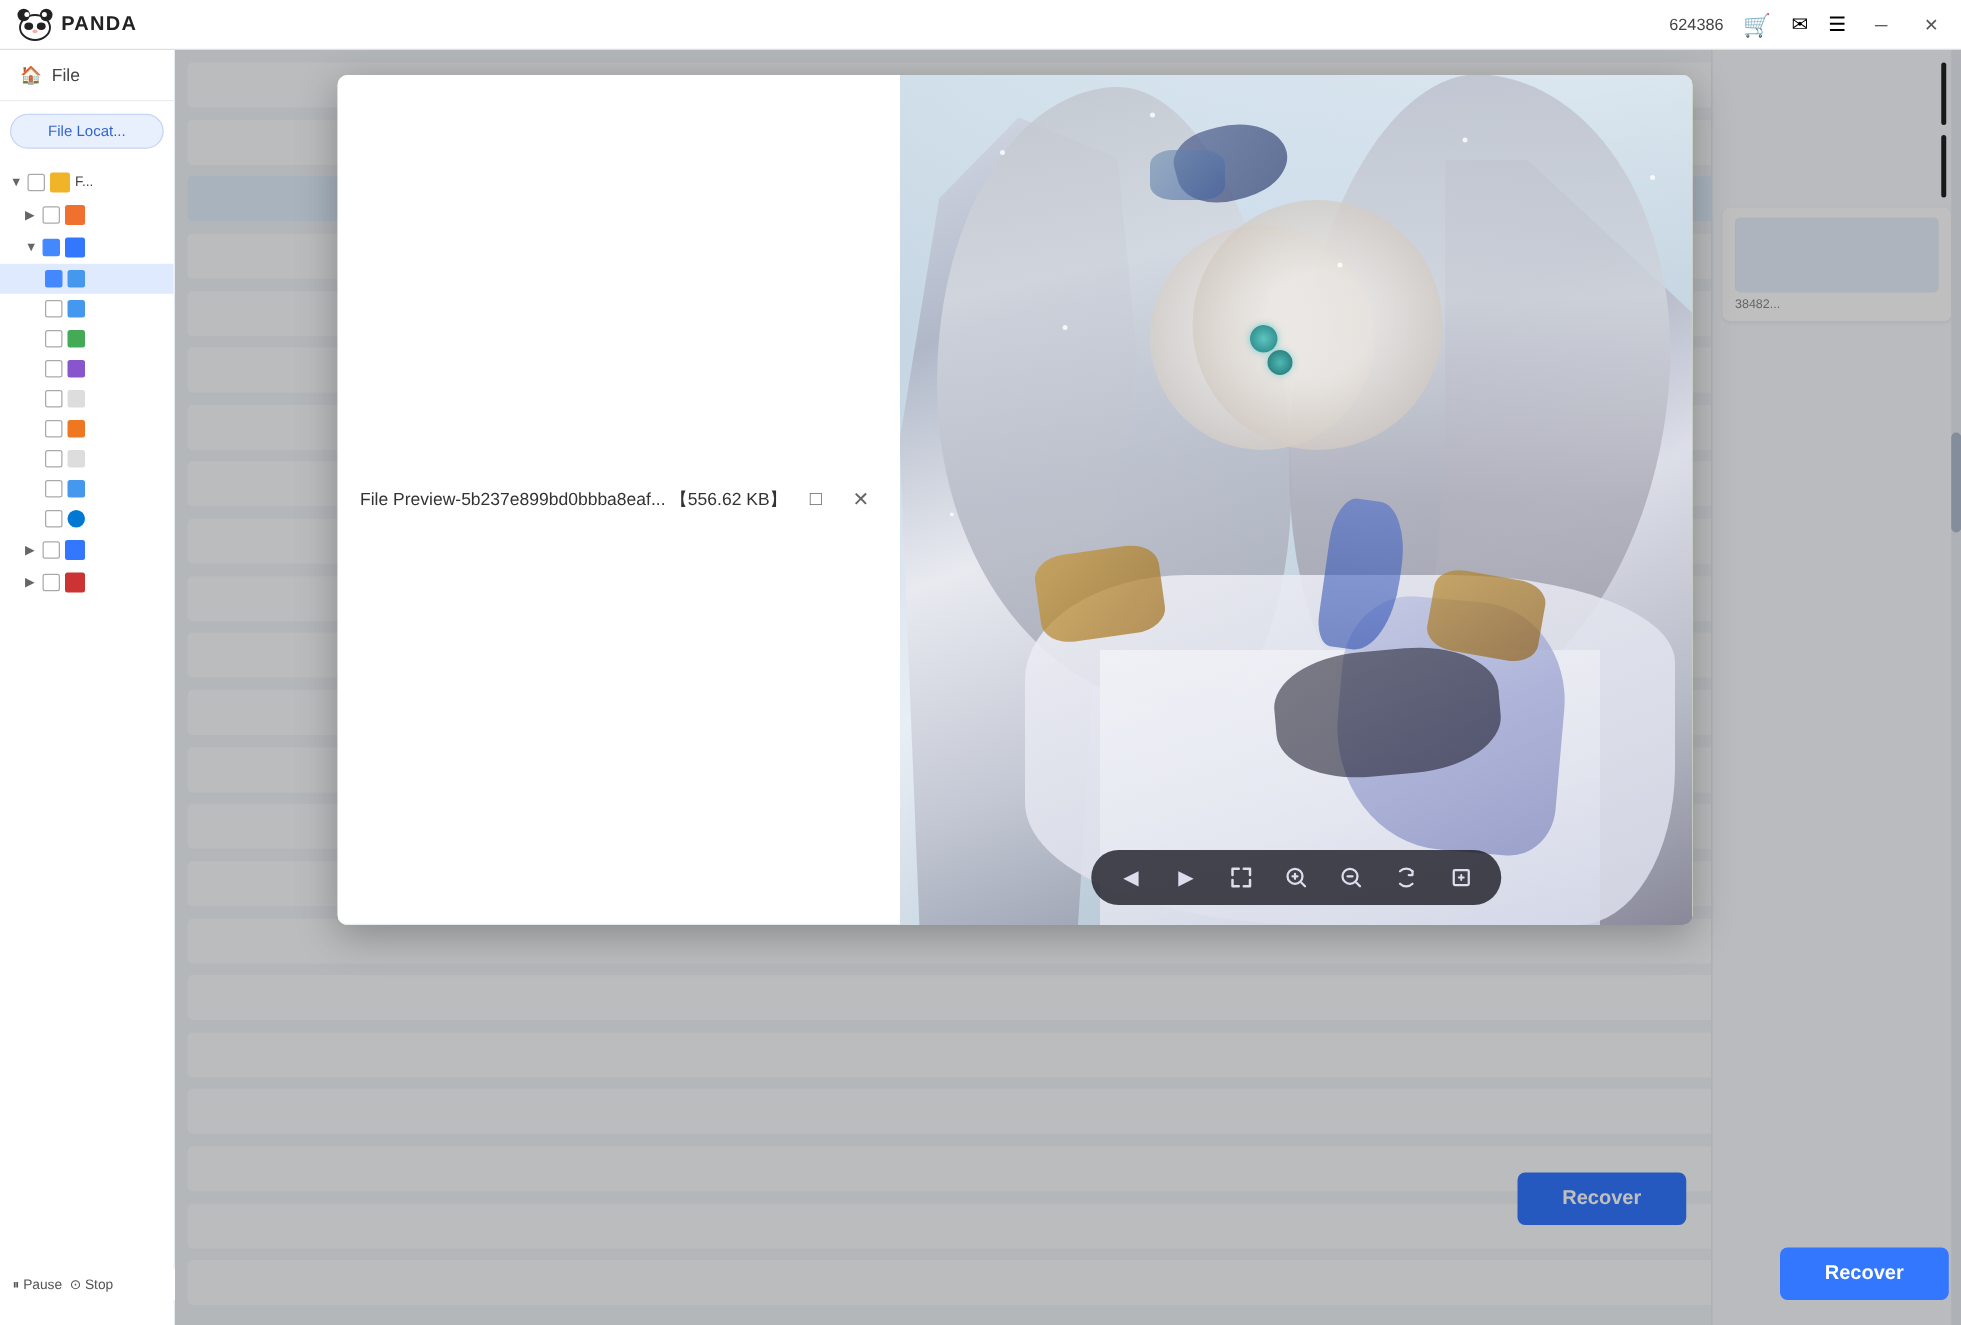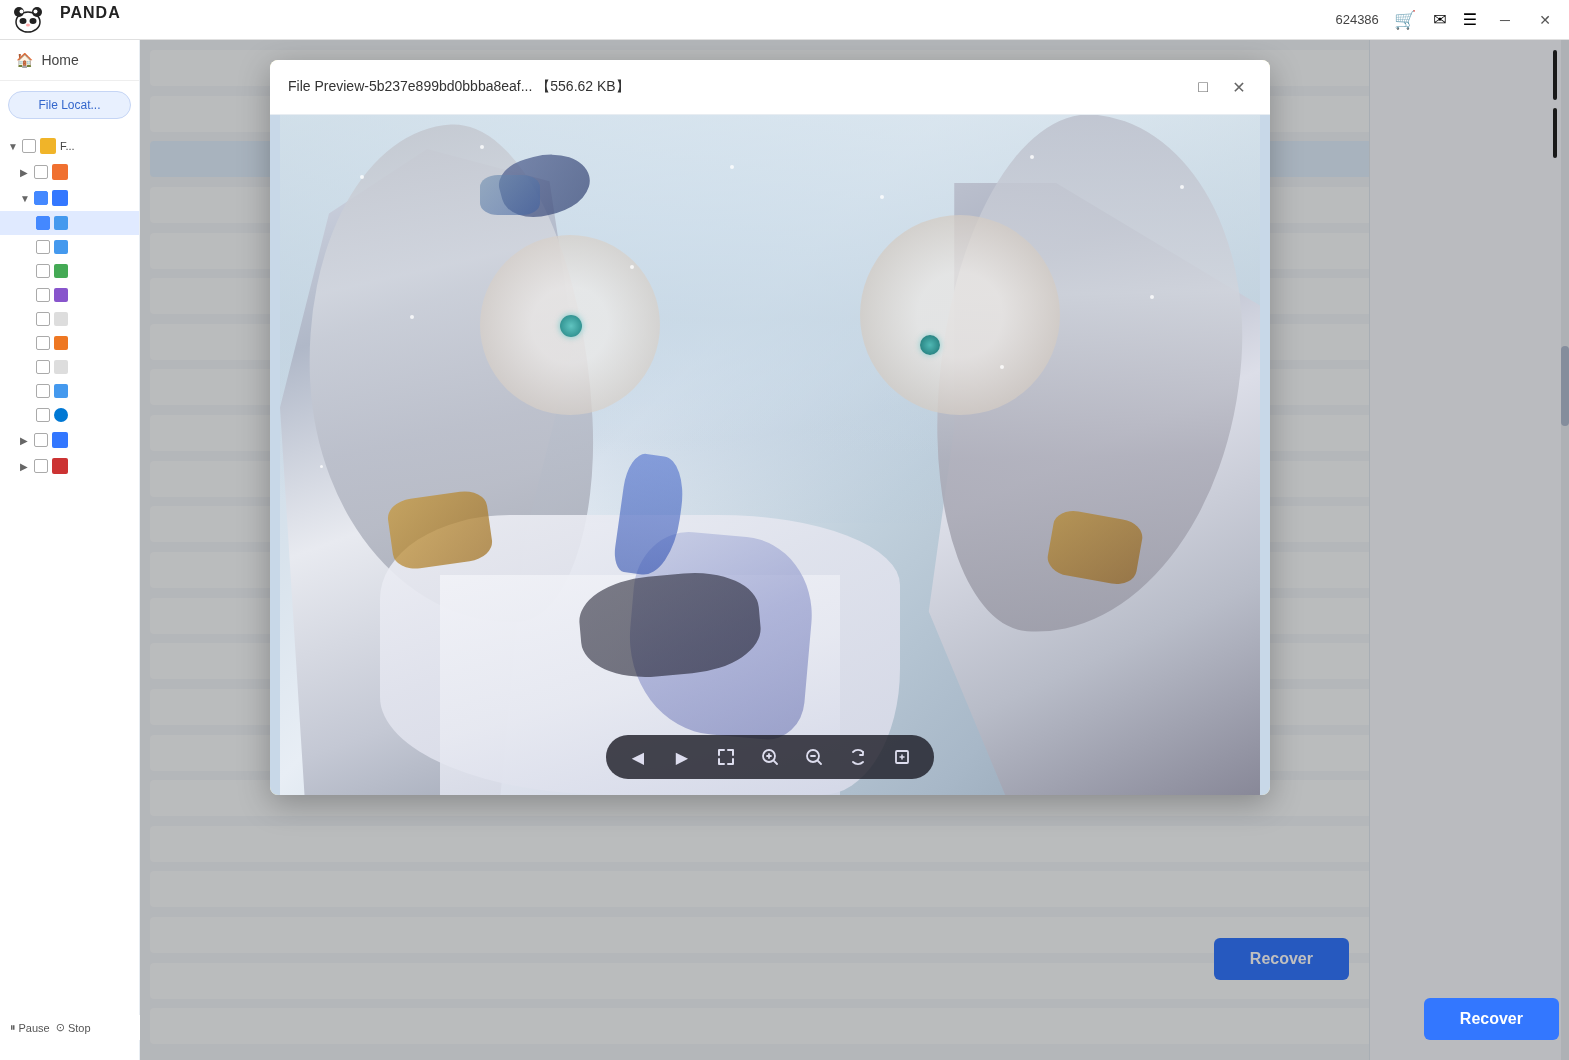--- a/index.html
+++ b/index.html
@@ -19,21 +19,22 @@
       height: 40px;
       background: #fff;
       display: flex;
       align-items: center;
       padding: 0 12px;
       border-bottom: 1px solid #e0e0e0;
       z-index: 100;
     }
     .title-bar-logo {
       display: flex;
-      gap: 16px;
+      align-items: center;
+      gap: 5px;
       margin-right: 20px;
     }
     .logo-icon {
       width: 32px;
       height: 32px;
     }
     .title-bar-spacer { flex: 1; }
     .title-bar-right {
       display: flex;
       align-items: center;
@@ -269,26 +270,26 @@
       z-index: 150;
       display: flex;
       align-items: flex-start;
       justify-content: center;
     }
 
     .modal-window {
       position: absolute;
       top: 20px;
       left: 130px;
-      width: 1000px;
+      width: 1084px;
       background: #fef9c3;
       border-radius: 8px;
       box-shadow: 0 8px 32px rgba(0,0,0,0.28);
       display: flex;
-      flex-direction: column;
+      flex-direction: row;
       overflow: hidden;
     }
 
     .modal-header {
       display: flex;
       align-items: center;
       padding: 14px 18px;
       border-bottom: 1px solid #e8edf2;
       background: #fff;
       gap: 10px;
@@ -417,21 +418,21 @@
     <button class="win-btn">─</button>
     <button class="win-btn">✕</button>
   </div>
 </div>
 
 <div class="app-area">
 
   <div class="sidebar">
     <div class="sidebar-home">
       <span>🏠</span>
-      <span>Home</span>
+      <span>File</span>
     </div>
     <div class="file-location-btn">File Locat...</div>
 
     <div class="tree-area">
 
       <div class="tree-item">
         <span class="arrow">▼</span>
         <div class="check"></div>
         <div class="folder-icon folder-yellow"></div>
         <span style="font-size:11px;">F...</span>
@@ -533,20 +534,24 @@
       <div class="file-row"></div>
       <div class="file-row"></div>
       <div class="file-row"></div>
       <div class="file-row"></div>
       <div class="file-row"></div>
     </div>
 
     <div class="info-panel">
       <div style="width:4px; height:50px; background:#222; border-radius:2px; align-self:flex-end; margin-right:4px;"></div>
       <div style="width:4px; height:50px; background:#222; border-radius:2px; align-self:flex-end; margin-right:4px;"></div>
+      <div class="info-card">
+        <div style="height:60px; background:#e8f0fc; border-radius:4px; margin-bottom:4px;"></div>
+        <div class="hash">38482...</div>
+      </div>
       <div class="scrollbar-track">
         <div class="scrollbar-thumb"></div>
       </div>
     </div>
 
     <button class="recover-btn-main">Recover</button>
 
     <div class="modal-backdrop">
 
       <div class="modal-window">

